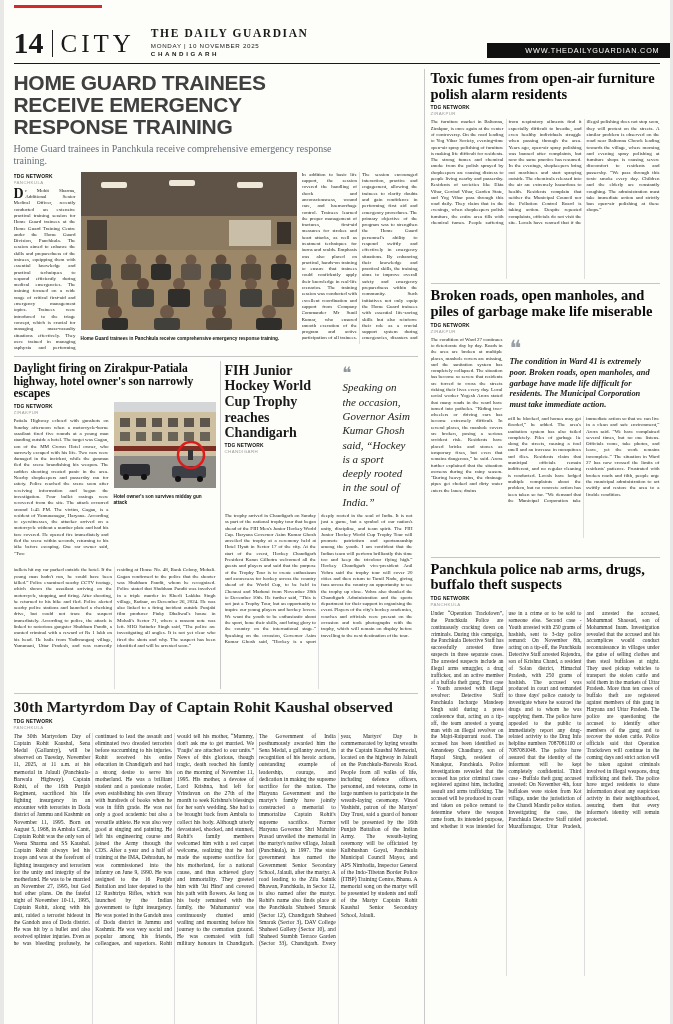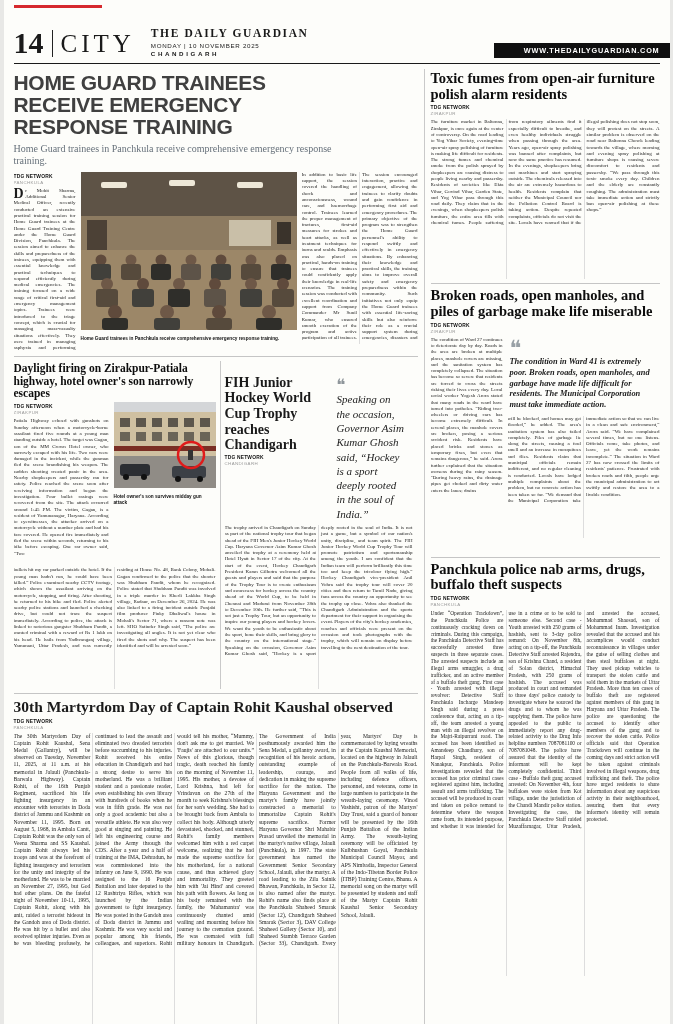--- a/index.html
+++ b/index.html
@@ -14,22 +14,22 @@
   header { display:flex; align-items:flex-end; border-bottom:1.5px solid #1a1a1a; padding:10px 0 5px 0; height:58px; }
   .mast-left { display:flex; align-items:center; gap:8px; }
   .pageno { font-size:30px; font-weight:bold; line-height:1; }
   .vsep { width:1px; height:27px; background:#222; display:inline-block; }
   .cityname { font-size:25px; letter-spacing:4px; line-height:1; }
   .mast-center { margin-left:16px; padding-bottom:1px; }
   .mast-title { font-size:11.5px; font-weight:bold; letter-spacing:1.6px;text-align:center; }
   .mast-date { font-family:"Liberation Sans",sans-serif; font-size:6.2px; letter-spacing:.7px; margin-top:2.5px; color:#222; }
   .mast-city { font-family:"Liberation Sans",sans-serif; font-size:6.2px; font-weight:bold; letter-spacing:2.6px; margin-top:1.5px; }
   .site-bar { margin-left:auto; margin-right:-10px; background:#101010; color:#fff;
-    font-family:"Liberation Sans",sans-serif; font-size:7.3px; font-weight:bold; letter-spacing:.8px;
-    padding:3px 10px 3px 30px; }
+    font-family:"Liberation Sans",sans-serif; font-size:7.3px; font-weight:normal; letter-spacing:.8px;
+    padding:3px 10px 3px 38px; }
   
   .content { display:flex; margin-top:5px; }
   .col-left { width:404px; }
   .col-right { width:239px; border-left:1px solid #c9c9c9; margin-left:6px; padding-left:6px; }
   .hrule { border-top:1px solid #c5c5c5; margin:4px 0; }
   .vrule { width:1px; background:#c9c9c9; margin:0 4px; }
   
   .bodytext { font-size:5px; line-height:1.26; text-align:justify; color:#1c1c1c; }
   .byline { margin:2px 0 3px 0; font-family:"Liberation Sans",sans-serif; }
   .by-net { font-size:4.9px; font-weight:bold; letter-spacing:.2px; color:#111; }
@@ -47,21 +47,21 @@
   .hg-cols23 { width:116px; column-count:2; column-gap:5px; column-rule:.5px solid #ddd; height:172px; overflow:hidden; }
   
   .row2 { display:flex; height:328px; overflow:hidden; }
   .daylight { width:202px; }
   .dl-headline { font-size:11.5px; font-weight:bold; line-height:1.12; margin:1px 0 2px 0; }
   .dl-top { display:flex; gap:5px; }
   .dl-col1 { width:95px; height:162px; overflow:hidden; }
   .dl-photo { width:102px; }
   .dl-rest { margin-top:3px; height:122px; overflow:hidden; column-count:2; column-gap:5px; column-rule:.5px solid #ddd; }
   .fih { width:188px; }
-  .fih-top { display:flex; margin-top:14px; }
+  .fih-top { display:flex; gap:6px; margin-top:2px; }
   .fih-headblock { width:112px; }
   .fih-headline { font-size:14px; font-weight:bold; line-height:1.12; }
   .fih-quoteblock { width:70px; padding-top:4px; }
   .pq-mark { font-size:17px; color:#8f969b; line-height:.8; font-family:"DejaVu Sans",sans-serif; }
   .fih-quote { font-size:11px; font-style:italic; line-height:1.3; color:#222; }
   .fih-body { margin-top:4px; height:196px; overflow:hidden; column-count:2; column-gap:5px; column-rule:.5px solid #ddd; }
   
   .martyr-headline { font-size:15.5px; font-weight:bold; margin:3px 0 3px 0; }
   .martyr-body { height:298px; overflow:hidden; column-count:5; column-gap:5px; column-rule:.5px solid #ddd;
     font-size:5.6px; line-height:1.28; }

